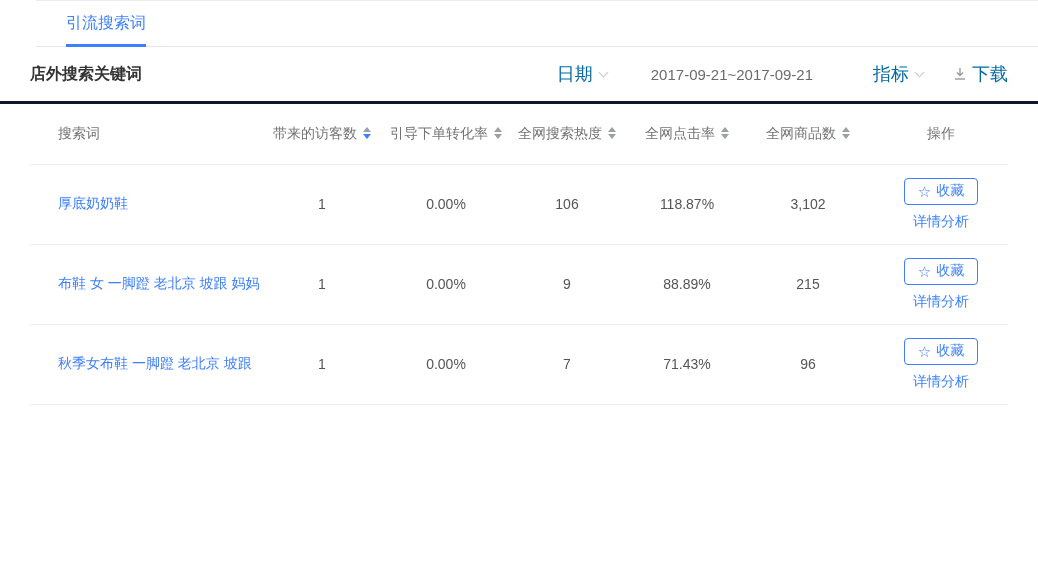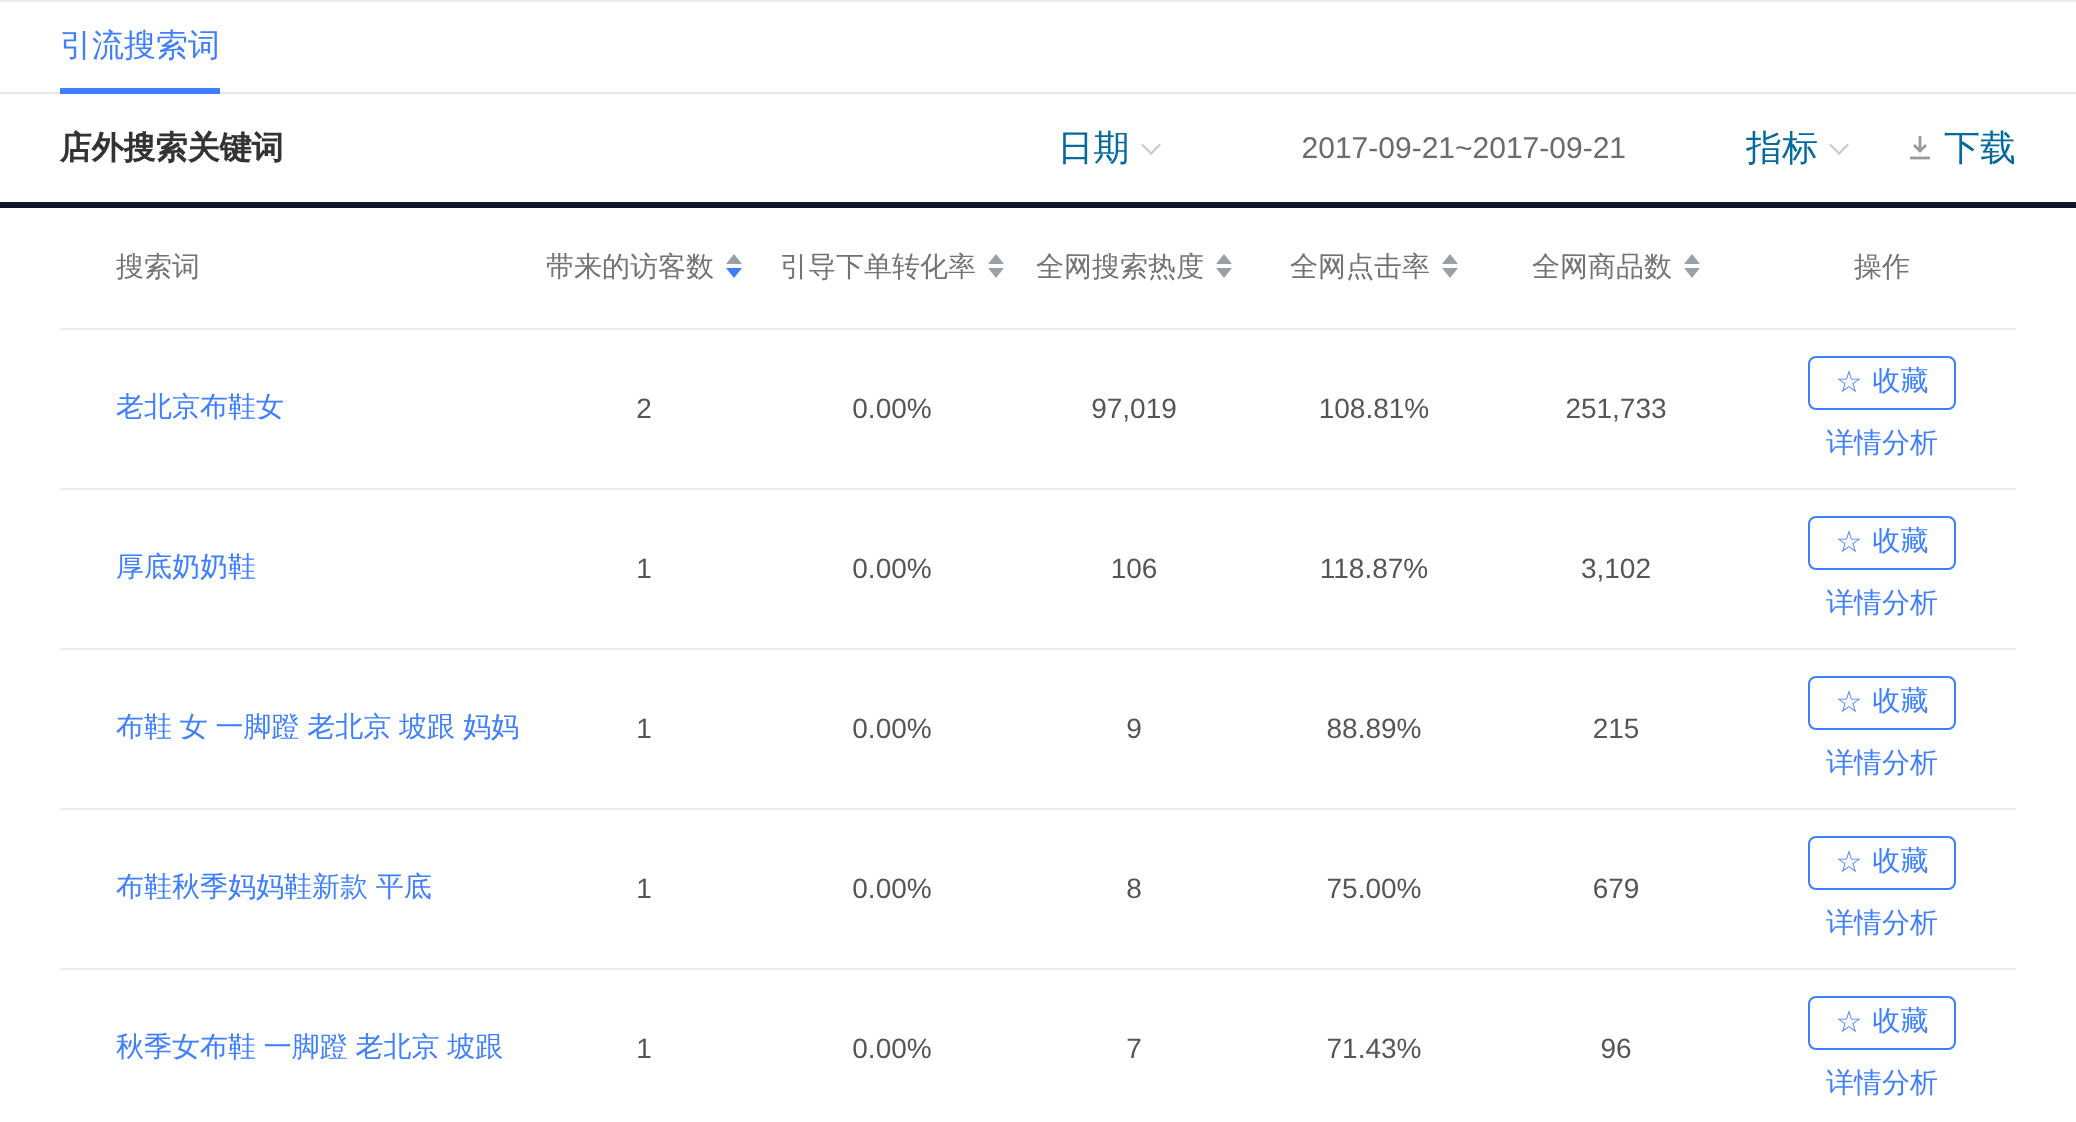--- a/index.html
+++ b/index.html
@@ -12,20 +12,21 @@
   }
 
   
   .tabbar {
     height: 47px;
     border-top: 1px solid #ececec;
     border-bottom: 1px solid #e7e7e7;
     display: flex;
     align-items: stretch;
     padding-left: 30px;
+    margin-left: 36px;
   }
   .tab {
     position: relative;
     display: flex;
     align-items: center;
     font-size: 16px;
     color: #333;
     cursor: pointer;
     margin-right: 42px;
   }
@@ -43,21 +44,21 @@
     height: 57px;
     display: flex;
     align-items: center;
     padding: 0 30px;
     border-bottom: 3px solid #0f172a;
   }
   .section-title { font-size: 16px; font-weight: bold; color: #333; }
   .controls { margin-left: auto; display: flex; align-items: center; }
   .ctrl { display: inline-flex; align-items: center; font-size: 18px; color: #0369a1; cursor: pointer; }
   .ctrl.date-label { margin-right: 44px; }
-  .date-range { font-size: 15px; color: #6b6b6b; margin-right: 40px; margin-left: 28px; }
+  .date-range { font-size: 15px; color: #6b6b6b; margin-right: 40px; }
   .ctrl.metrics { margin-right: 30px; margin-left: 20px; }
   .chevron {
     display: inline-block;
     width: 7px; height: 7px;
     border-right: 1.5px solid #c9c9c9;
     border-bottom: 1.5px solid #c9c9c9;
     transform: rotate(45deg);
     margin: -3px 0 0 7px;
   }
   .download { gap: 5px; }
@@ -174,32 +175,20 @@
         <th><span>带来的访客数</span><span class="sort desc"><i class="up"></i><i class="down"></i></span></th>
         <th><span>引导下单转化率</span><span class="sort"><i class="up"></i><i class="down"></i></span></th>
         <th><span>全网搜索热度</span><span class="sort"><i class="up"></i><i class="down"></i></span></th>
         <th><span>全网点击率</span><span class="sort"><i class="up"></i><i class="down"></i></span></th>
         <th><span>全网商品数</span><span class="sort"><i class="up"></i><i class="down"></i></span></th>
         <th class="align-center"><span>操作</span></th>
       </tr>
   </thead>
   <tbody id="table-body">
       <tr>
-        <td class="align-left"><a class="keyword-link">老北京布鞋女</a></td>
-        <td>2</td>
-        <td>0.00%</td>
-        <td>97,019</td>
-        <td>108.81%</td>
-        <td>251,733</td>
-        <td class="align-center"><button class="fav-btn">
-            <span class="star">☆</span>
-            <span>收藏</span>
-          </button><a class="detail-link">详情分析</a></td>
-      </tr>
-      <tr>
         <td class="align-left"><a class="keyword-link">厚底奶奶鞋</a></td>
         <td>1</td>
         <td>0.00%</td>
         <td>106</td>
         <td>118.87%</td>
         <td>3,102</td>
         <td class="align-center"><button class="fav-btn">
             <span class="star">☆</span>
             <span>收藏</span>
           </button><a class="detail-link">详情分析</a></td>
@@ -210,32 +199,20 @@
         <td>0.00%</td>
         <td>9</td>
         <td>88.89%</td>
         <td>215</td>
         <td class="align-center"><button class="fav-btn">
             <span class="star">☆</span>
             <span>收藏</span>
           </button><a class="detail-link">详情分析</a></td>
       </tr>
       <tr>
-        <td class="align-left"><a class="keyword-link">布鞋秋季妈妈鞋新款 平底</a></td>
-        <td>1</td>
-        <td>0.00%</td>
-        <td>8</td>
-        <td>75.00%</td>
-        <td>679</td>
-        <td class="align-center"><button class="fav-btn">
-            <span class="star">☆</span>
-            <span>收藏</span>
-          </button><a class="detail-link">详情分析</a></td>
-      </tr>
-      <tr>
         <td class="align-left"><a class="keyword-link">秋季女布鞋 一脚蹬 老北京 坡跟</a></td>
         <td>1</td>
         <td>0.00%</td>
         <td>7</td>
         <td>71.43%</td>
         <td>96</td>
         <td class="align-center"><button class="fav-btn">
             <span class="star">☆</span>
             <span>收藏</span>
           </button><a class="detail-link">详情分析</a></td>

